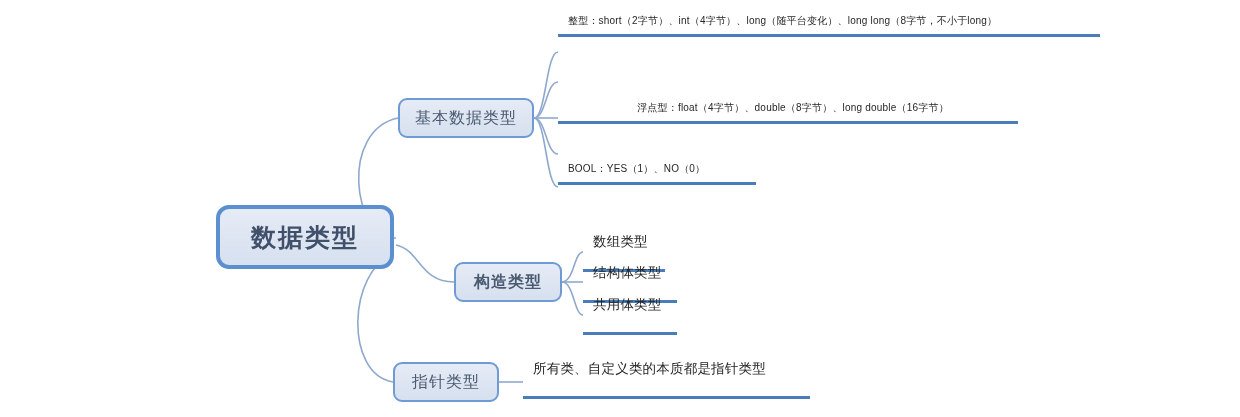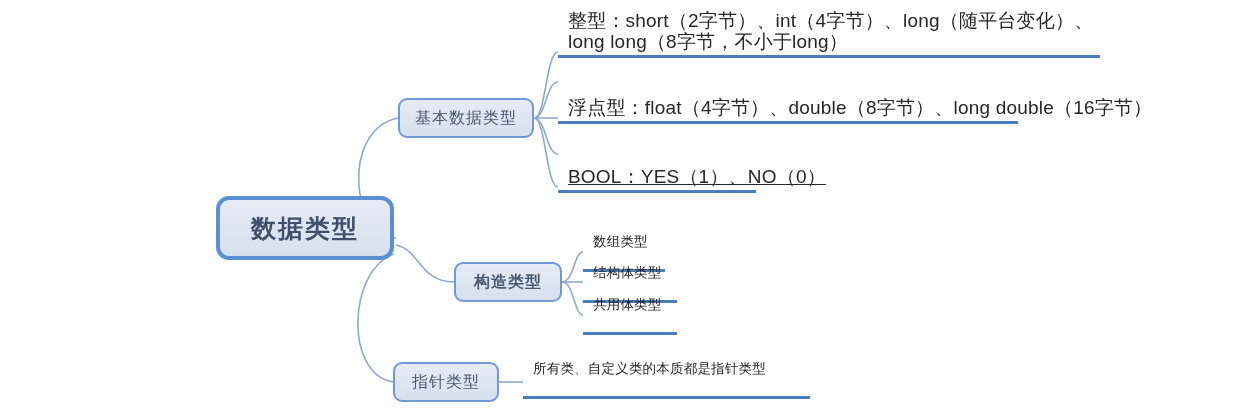--- a/index.html
+++ b/index.html
@@ -33,21 +33,21 @@
     display: flex;
     align-items: center;
     justify-content: center;
     background: linear-gradient(to bottom, #e6ecf6 0%, #dde5f2 55%, #d6e0ef 100%);
     color: #3b4a5e;
     white-space: nowrap;
   }
 
   .node-root {
     left: 216px;
-    top: 196px;
+    top: 205px;
     width: 178px;
     height: 64px;
     border: 4px solid #5b8fd0;
     border-radius: 13px;
     font-size: 25px;
     font-weight: bold;
     letter-spacing: 2px;
     color: #40506a;
   }
 
@@ -77,42 +77,42 @@
     top: 362px;
     width: 106px;
     height: 40px;
   }
 
   
   .leaf {
     position: absolute;
     box-sizing: border-box;
     color: #262626;
-    font-size: 19px;
+    font-size: 10px;
     line-height: 21px;
     letter-spacing: 0.2px;
     border-bottom: 3px solid #4a7ebb;
     padding: 0 0 3px 10px;
     white-space: nowrap;
   }
   .leaf.wrap {
     white-space: normal;
   }
   .leaf-small {
     font-size: 13.5px;
     border-bottom-width: 3px;
     padding-bottom: 17px;
   }
 
   
   .leaf-int    { left: 558px; top: 10px;  width: 542px; }
   .leaf-char   { left: 558px; top: 61px;  width: 172px; }
   .leaf-float  { left: 558px; top: 97px;  width: 460px; text-align: center; }
   .leaf-enum   { left: 558px; top: 133px; width: 122px; }
-  .leaf-bool   { left: 558px; top: 166px; width: 198px; text-decoration: underline; }
+  .leaf-bool   { left: 558px; top: 158px; width: 198px; }
 
   
   .leaf-array  { left: 583px; top: 231px; width: 82px; }
   .leaf-struct { left: 583px; top: 262px; width: 94px; }
   .leaf-union  { left: 583px; top: 294px; width: 94px; }
 
   
   .leaf-ptr    { left: 523px; top: 358px; width: 287px; }
 
   

